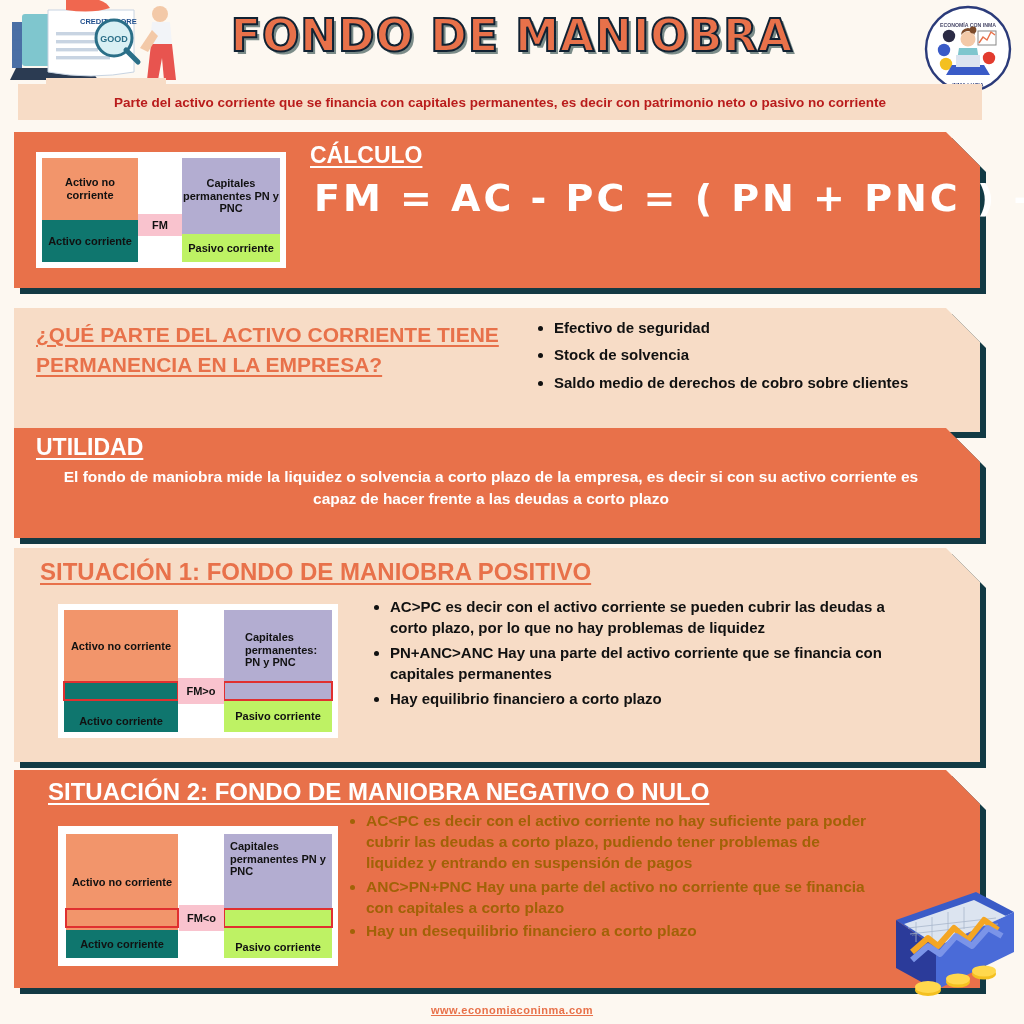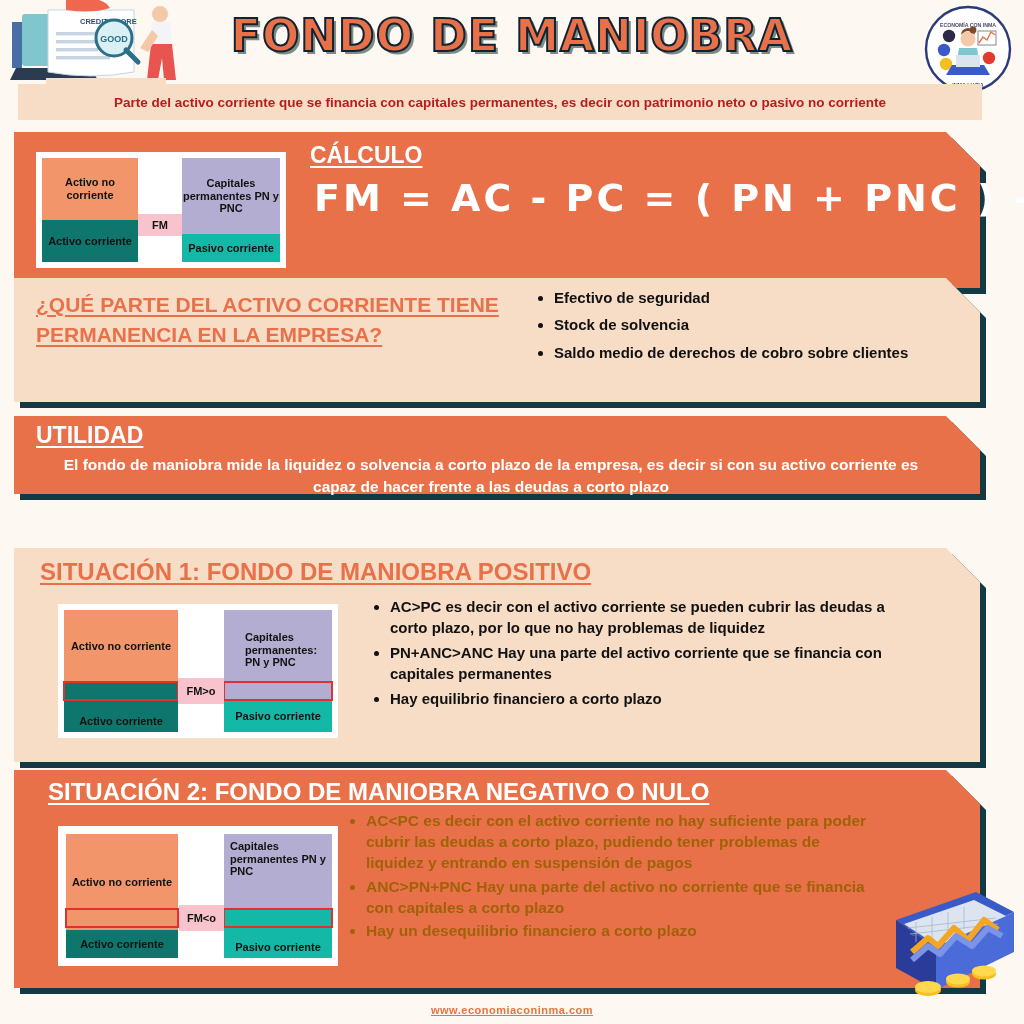--- a/index.html
+++ b/index.html
@@ -88,35 +88,35 @@
     background:#FFFFFF;position:relative;box-sizing:border-box;
   }
   .bal .col{position:absolute;box-sizing:border-box;}
   .bal .lbl{
     font-size:11px;font-weight:bold;color:#111;line-height:1.15;
     text-align:center;font-family:"Liberation Sans", sans-serif;
   }
   .b-anc{background:#F2956B;}
   .b-ac{background:#0f766e;}
   .b-cap{background:#B3ADD1;}
-  .b-pc{background:#14b8a6;}
+  .b-pc{background:#bef264;}
   .b-fm{background:#F9C3CE;}
 
   #p-calculo .bal{position:absolute;left:22px;top:20px;width:250px;height:116px;}
 
   
-  #p-que{top:278px;height:124px;}
+  #p-que{top:308px;height:124px;}
   .que-head{position:absolute;left:22px;top:12px;width:480px;line-height:1.45;font-size:21px;}
   .que-list{position:absolute;left:520px;top:10px;right:50px;margin:0;padding-left:20px;}
   .que-list li{
     font-size:15px;font-weight:bold;color:#111;margin-bottom:7px;line-height:1.35;
   }
 
   
-  #p-util{top:416px;height:78px;}
+  #p-util{top:428px;height:110px;}
   .util-head{position:absolute;left:22px;top:6px;}
   .util-text{
     position:absolute;left:34px;right:46px;top:38px;
     color:#fff;font-size:15.5px;font-weight:bold;text-align:center;line-height:1.45;
   }
 
   
   #p-s1{top:548px;height:214px;}
   .s1-head{position:absolute;left:26px;top:10px;font-size:24px;}
   #p-s1 .bal{position:absolute;left:44px;top:56px;width:280px;height:134px;}

